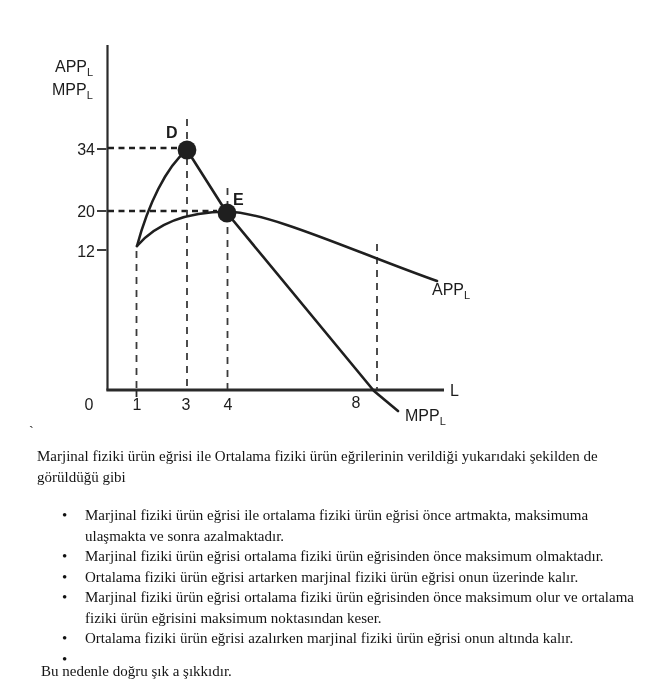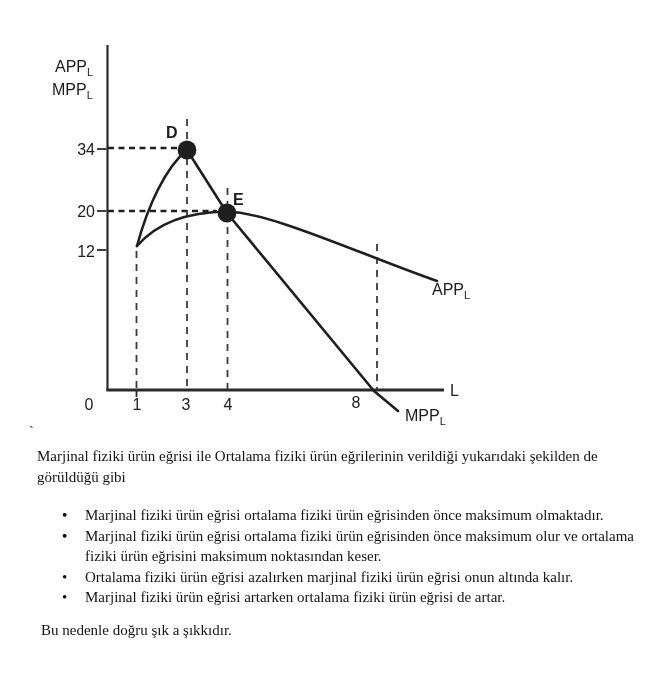--- a/index.html
+++ b/index.html
@@ -75,38 +75,39 @@
     <text class="clabel" x="450" y="396">L</text>
   </svg>
 
   <div id="text-block">
     <span id="stray-mark">`</span>
     <p id="intro-paragraph">Marjinal fiziki ürün eğrisi ile Ortalama fiziki ürün eğrilerinin verildiği yukarıdaki şekilden de görüldüğü gibi</p>
 
     <ul id="bullet-list">
       <li>
         <span class="bm">•</span>
+        <span>Marjinal fiziki ürün eğrisi ile ortalama fiziki ürün eğrisi önce artmakta, maksimuma ulaşmakta ve sonra azalmaktadır.</span>
       </li>
       <li>
         <span class="bm">•</span>
         <span>Marjinal fiziki ürün eğrisi ortalama fiziki ürün eğrisinden önce maksimum olmaktadır.</span>
       </li>
       <li>
         <span class="bm">•</span>
+        <span>Ortalama fiziki ürün eğrisi artarken marjinal fiziki ürün eğrisi onun üzerinde kalır.</span>
       </li>
       <li>
         <span class="bm">•</span>
         <span>Marjinal fiziki ürün eğrisi ortalama fiziki ürün eğrisinden önce maksimum olur ve ortalama fiziki ürün eğrisini maksimum noktasından keser.</span>
       </li>
       <li>
         <span class="bm">•</span>
         <span>Ortalama fiziki ürün eğrisi azalırken marjinal fiziki ürün eğrisi onun altında kalır.</span>
       </li>
       <li>
         <span class="bm">•</span>
-        <span>Marjinal fiziki ürün eğrisi artarken ortalama fiziki ürün eğrisi de artar.</span>
       </li>
     </ul>
 
     <p id="conclusion">Bu nedenle doğru şık a şıkkıdır.</p>
   </div>
 
 </div>
 
 </body></html>

